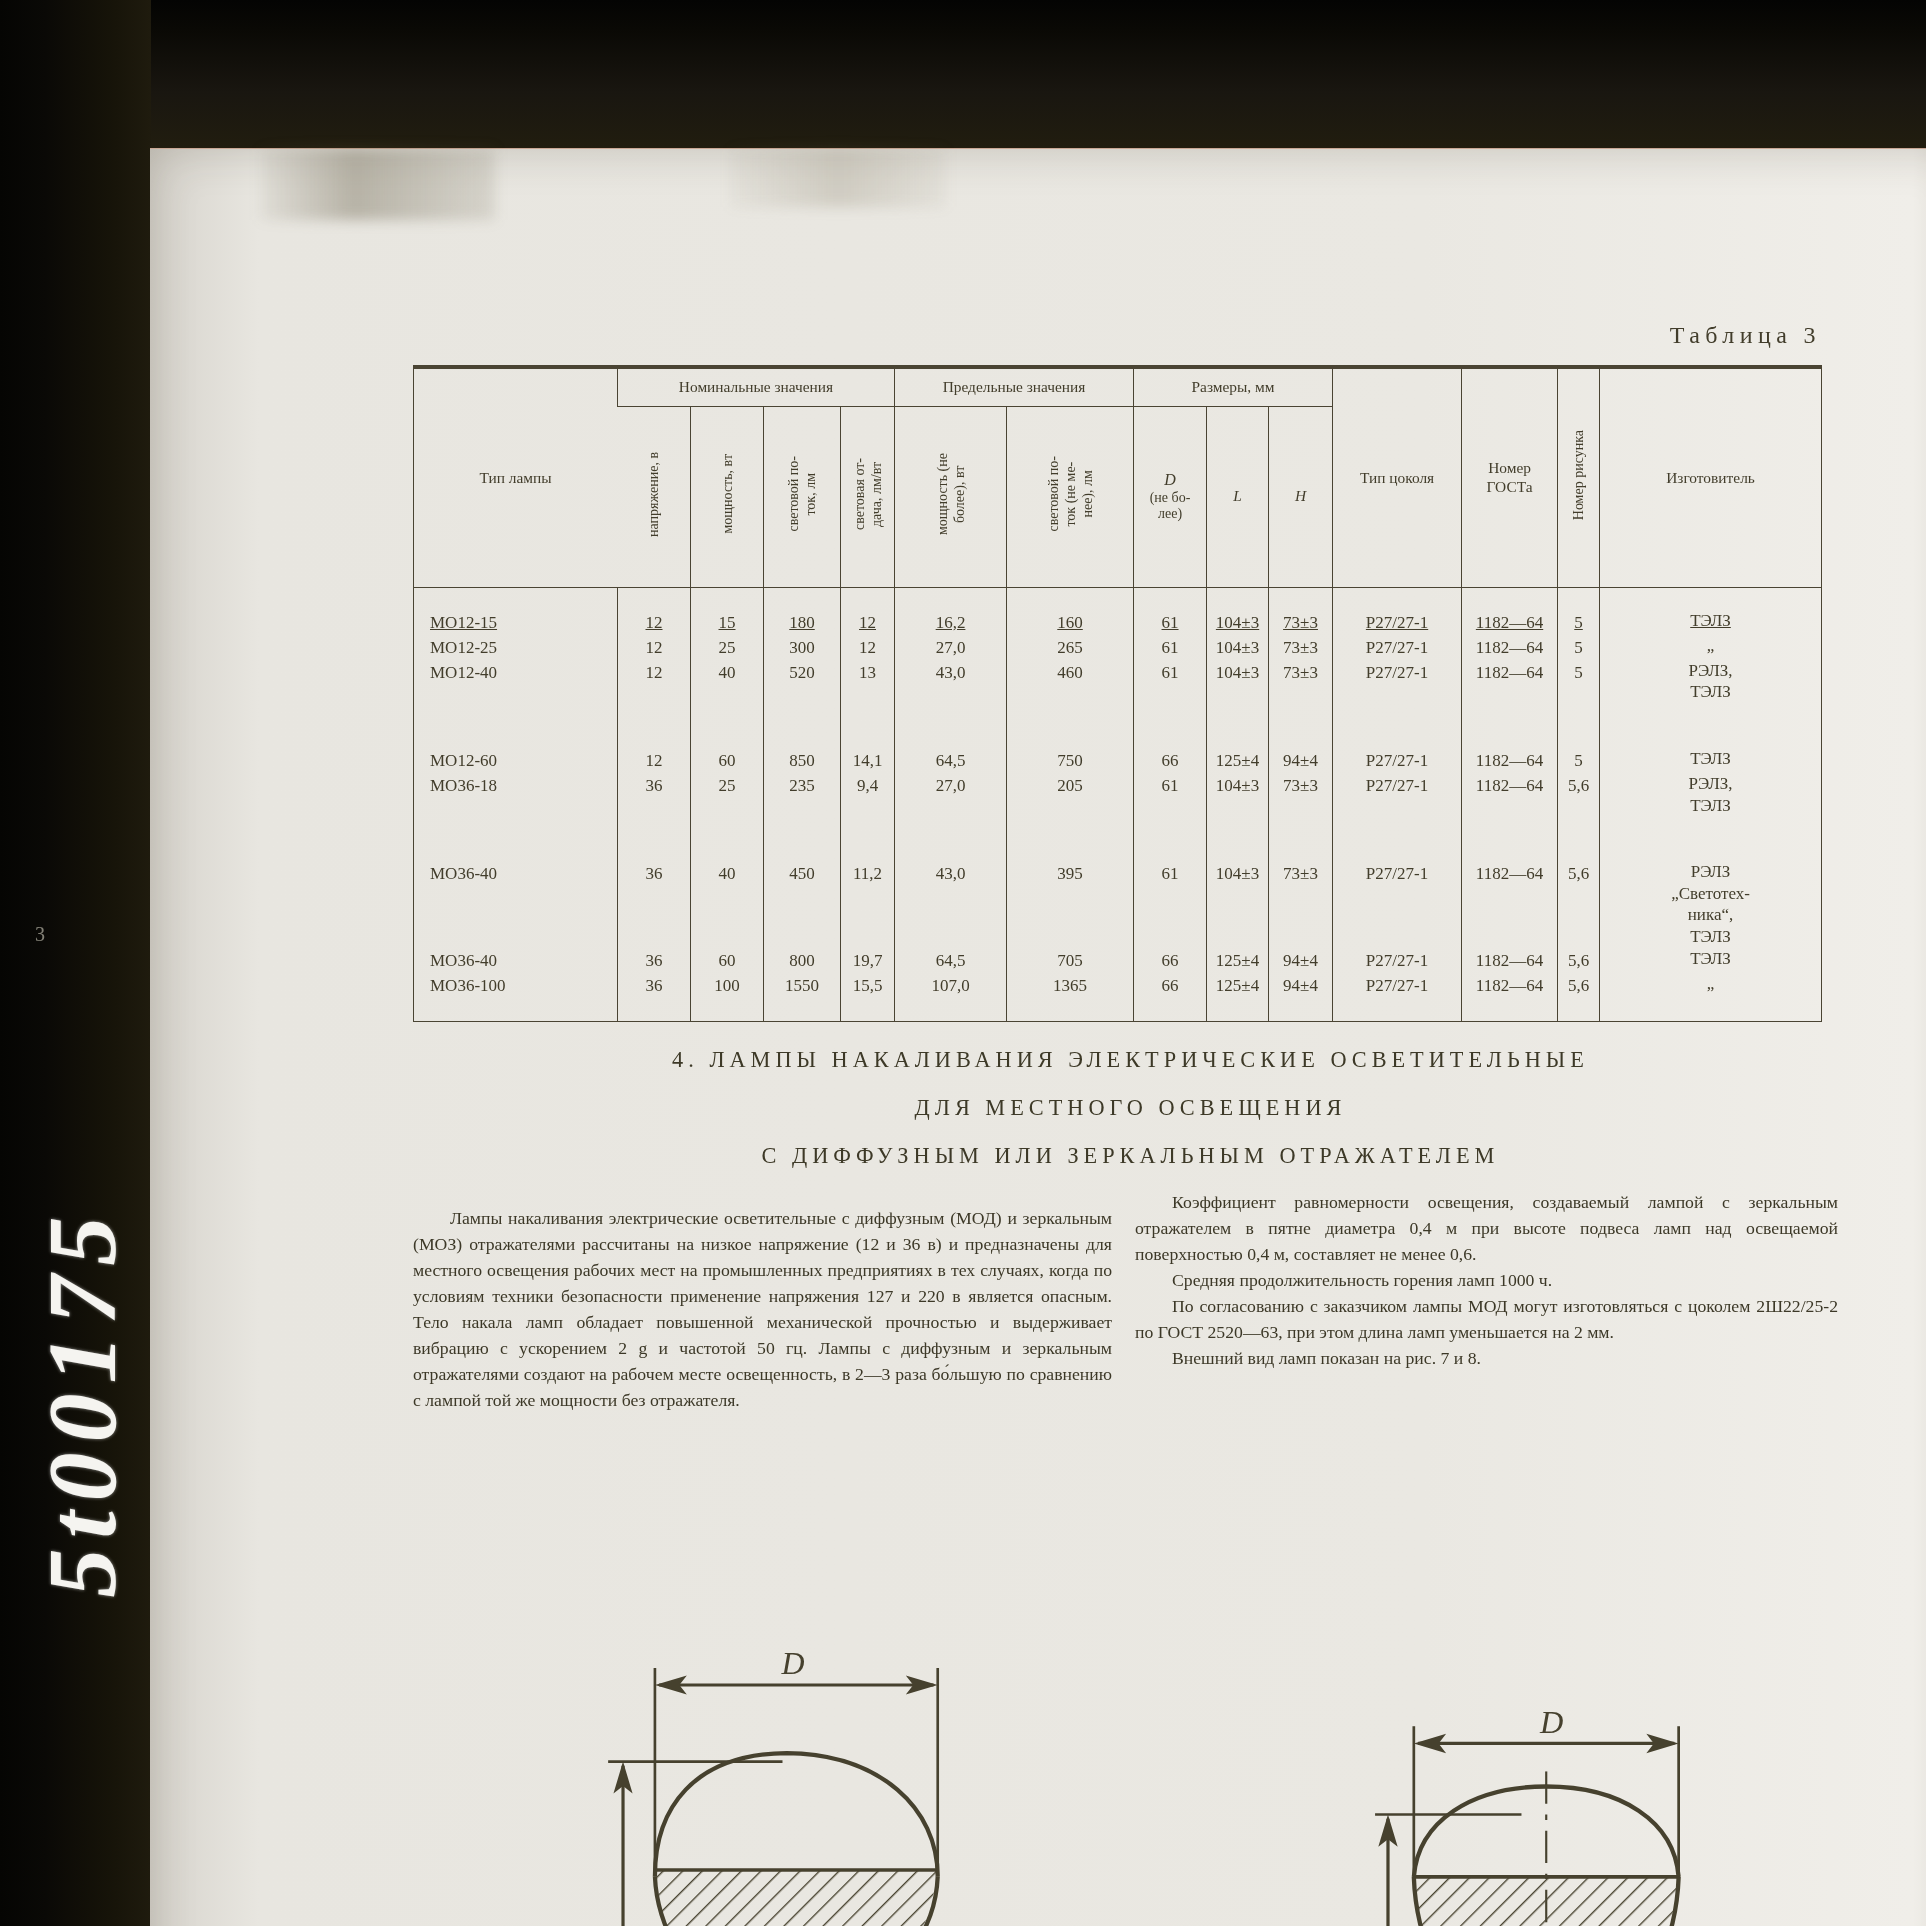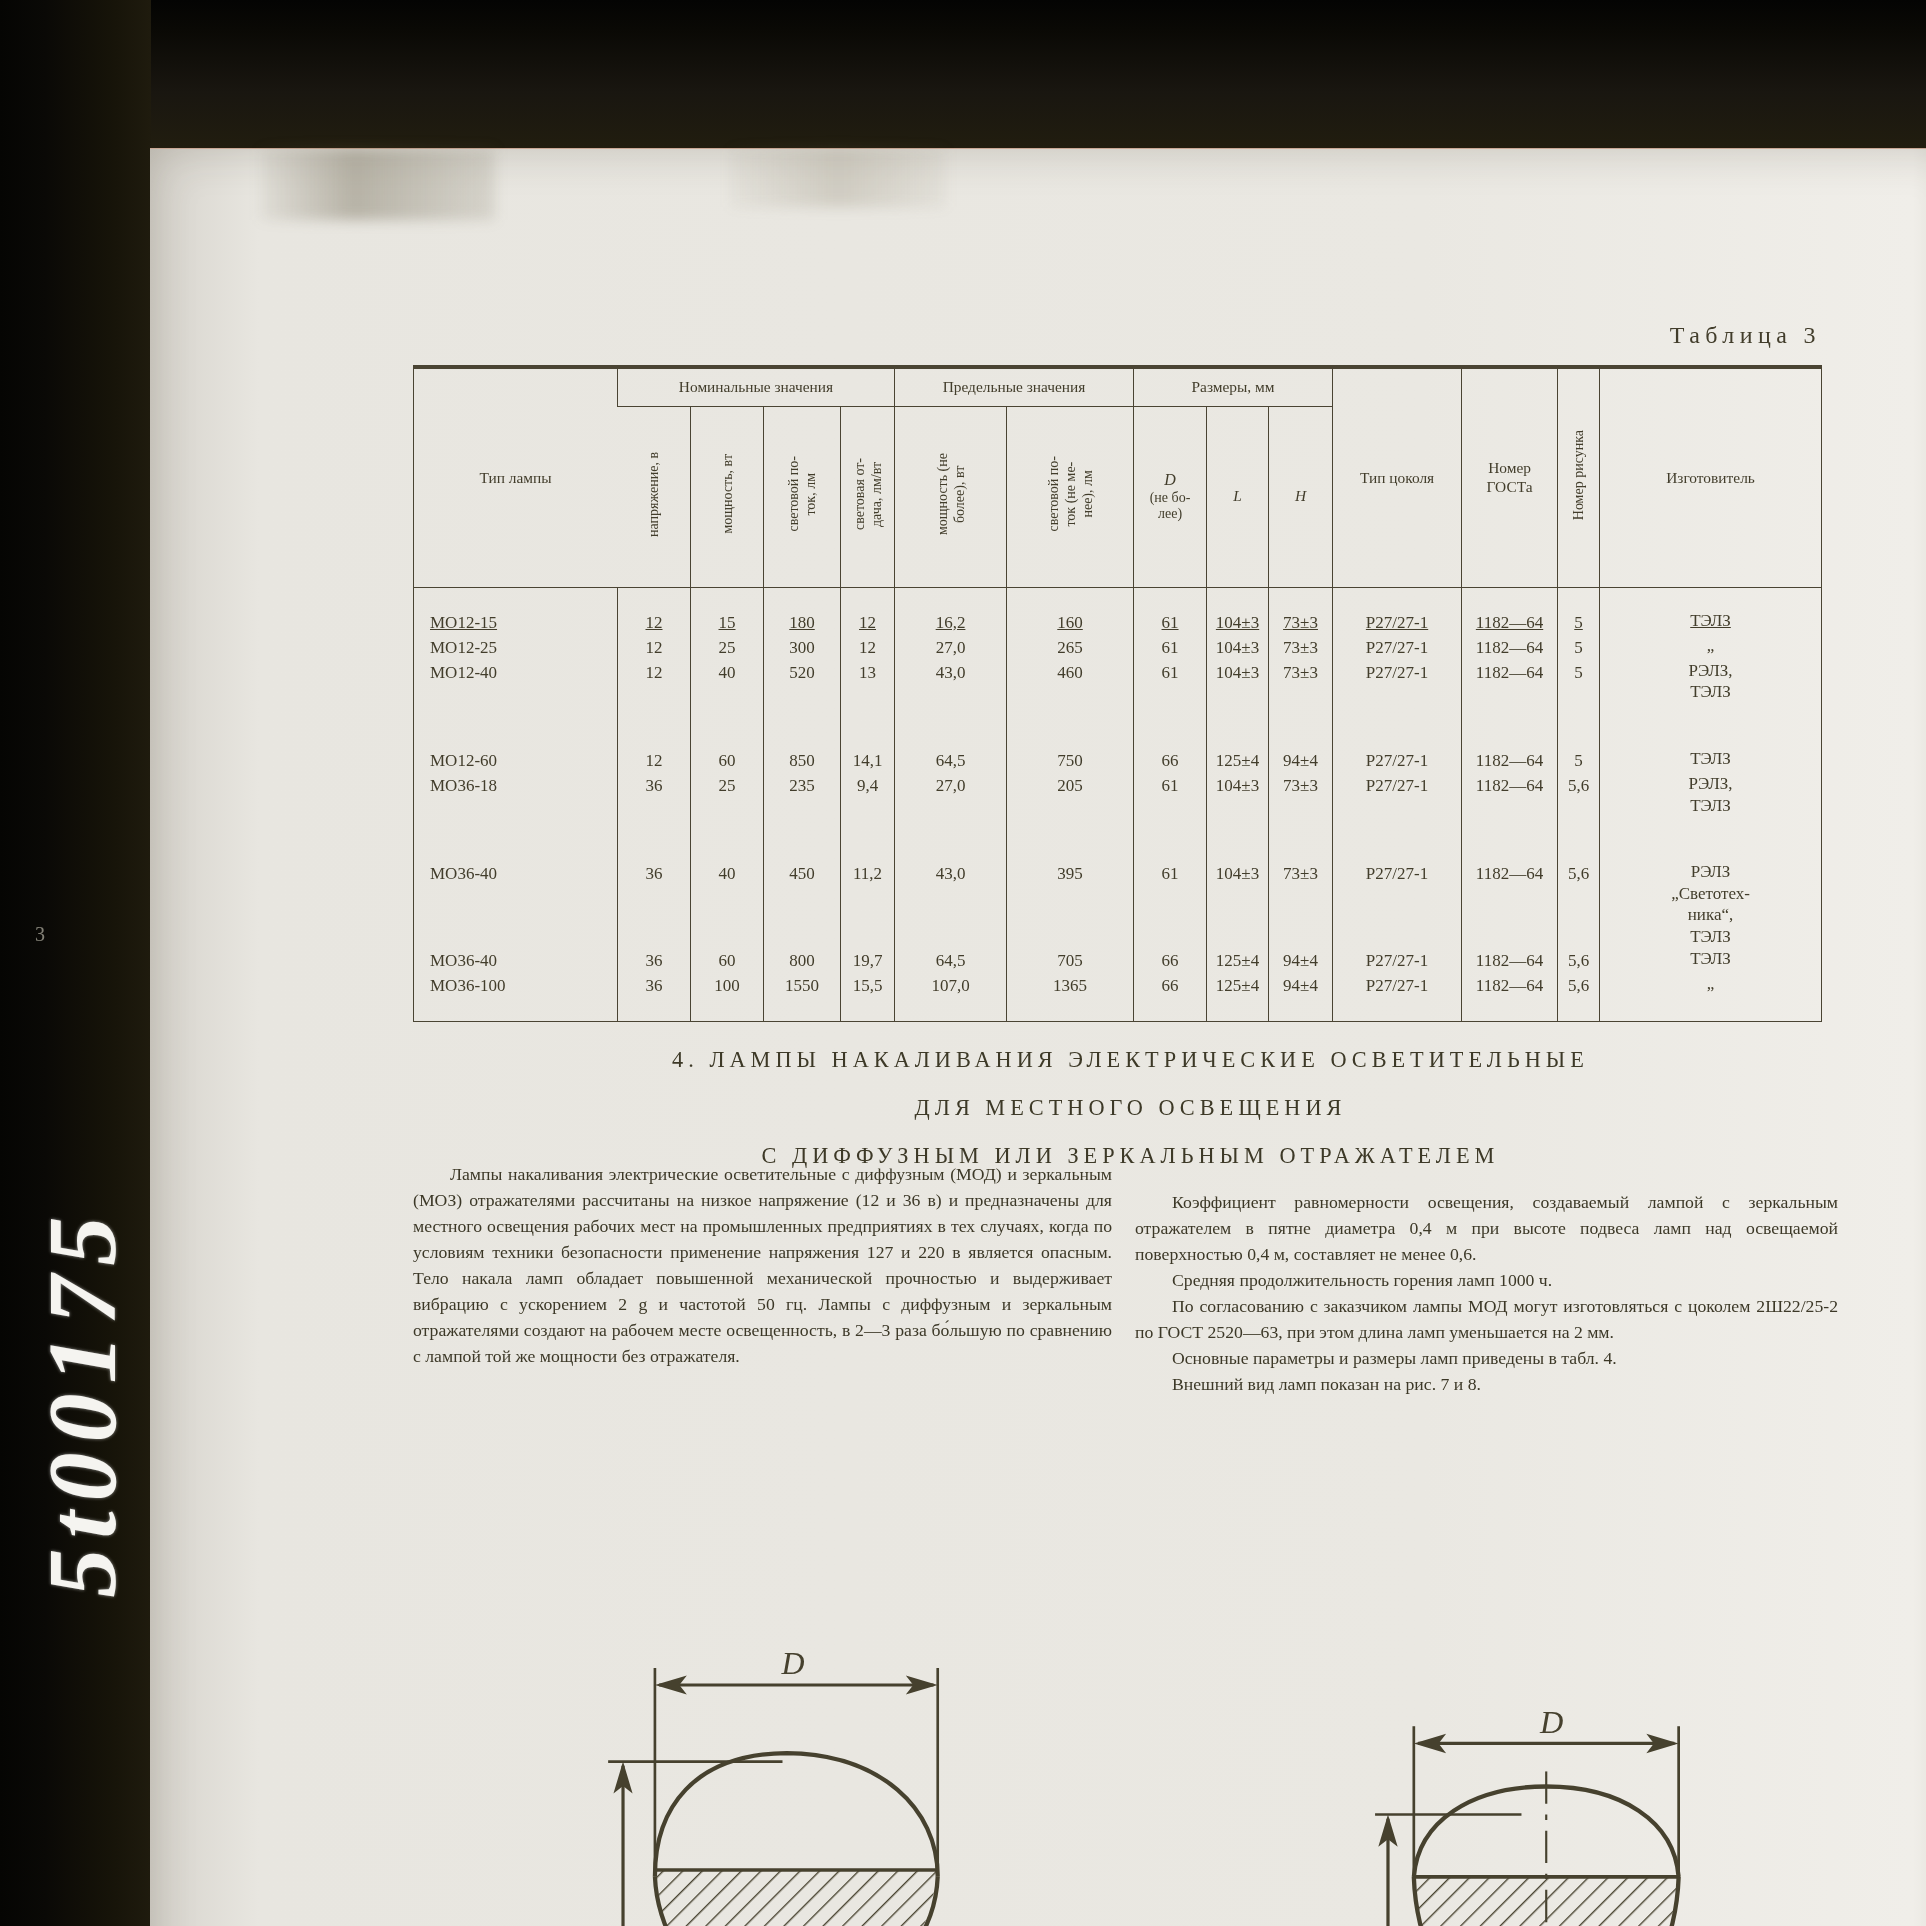--- a/index.html
+++ b/index.html
@@ -56,21 +56,21 @@
   .lamp-table tbody td.c-first{text-align:left;padding-left:16px;}
   .lamp-table tbody td.c-mfr{white-space:pre-line;line-height:21.6px;}
   .lamp-table tbody tr:first-child td{padding-top:22.3px;text-decoration:underline;}
   .lamp-table tbody tr:last-child td{padding-bottom:23px;}
   .lamp-table tbody tr.gap-lg td{padding-top:45px;}
 
   
   .heading{position:absolute;left:260px;top:898px;width:1441px;text-align:center;color:#3d3927;}
   .heading div{font-size:22.3px;letter-spacing:5px;margin-bottom:22px;}
   .col-text{position:absolute;width:699px;font-size:17.7px;line-height:26px;text-align:justify;color:#3c3827;}
-  .col-left{left:263px;top:1012px;font-family:Liberation Serif, serif;}
+  .col-left{left:263px;top:1056px;font-family:Liberation Serif, serif;}
   .col-right{left:985px;top:1040px;width:703px;}
   .col-text p{margin:0;text-indent:37px;}
 
   
   .figure{position:absolute;text-align:center;}
   .fig7{left:439px;top:1502px;width:404px;}
   .fig8{left:1210px;top:1560px;width:366px;}
   .figure svg{width:100%;height:auto;display:block;}
 
   .lamp-stroke{stroke:#46412e;fill:none;}
@@ -283,21 +283,20 @@
       <div>С ДИФФУЗНЫМ ИЛИ ЗЕРКАЛЬНЫМ ОТРАЖАТЕЛЕМ</div>
     </div>
 
     <div class="col-text col-left">
       <p>Лампы накаливания электрические осветительные с диффузным (МОД) и зеркальным (МОЗ) отражателями рассчитаны на низкое напряжение (12 и 36 в) и предназначены для местного освещения рабочих мест на промышленных предприятиях в тех случаях, когда по условиям техники безопасности применение напряжения 127 и 220 в является опасным. Тело накала ламп обладает повышенной механической прочностью и выдерживает вибрацию с ускорением 2 g и частотой 50 гц. Лампы с диффузным и зеркальным отражателями создают на рабочем месте освещенность, в 2—3 раза бо́льшую по сравнению с лампой той же мощности без отражателя.</p>
     </div>
     <div class="col-text col-right">
       <p>Коэффициент равномерности освещения, создаваемый лампой с зеркальным отражателем в пятне диаметра 0,4 м при высоте подвеса ламп над освещаемой поверхностью 0,4 м, составляет не менее 0,6.</p>
       <p>Средняя продолжительность горения ламп 1000 ч.</p>
       <p>По согласованию с заказчиком лампы МОД могут изготовляться с цоколем 2Ш22/25-2 по ГОСТ 2520—63, при этом длина ламп уменьшается на 2 мм.</p>
-      <p>Основные параметры и размеры ламп приведены в табл. 4.</p>
       <p>Внешний вид ламп показан на рис. 7 и 8.</p>
     </div>
 
     <div class="figure fig7">
       <svg viewBox="0 0 380 500">
         <defs>
           <pattern id="h7" width="13" height="13" patternTransform="rotate(45)" patternUnits="userSpaceOnUse">
             <line x1="0" y1="0" x2="0" y2="13" stroke="#4a4532" stroke-width="2.6"></line>
           </pattern>
         </defs>

